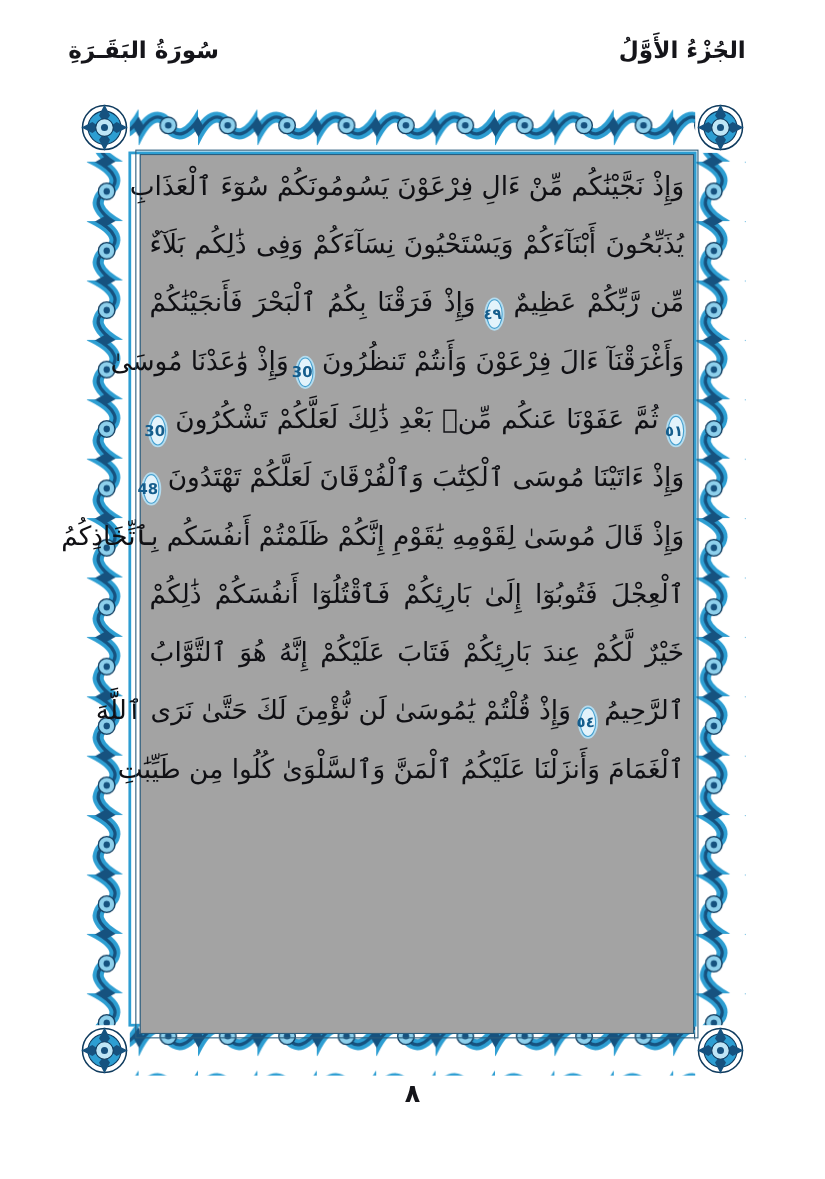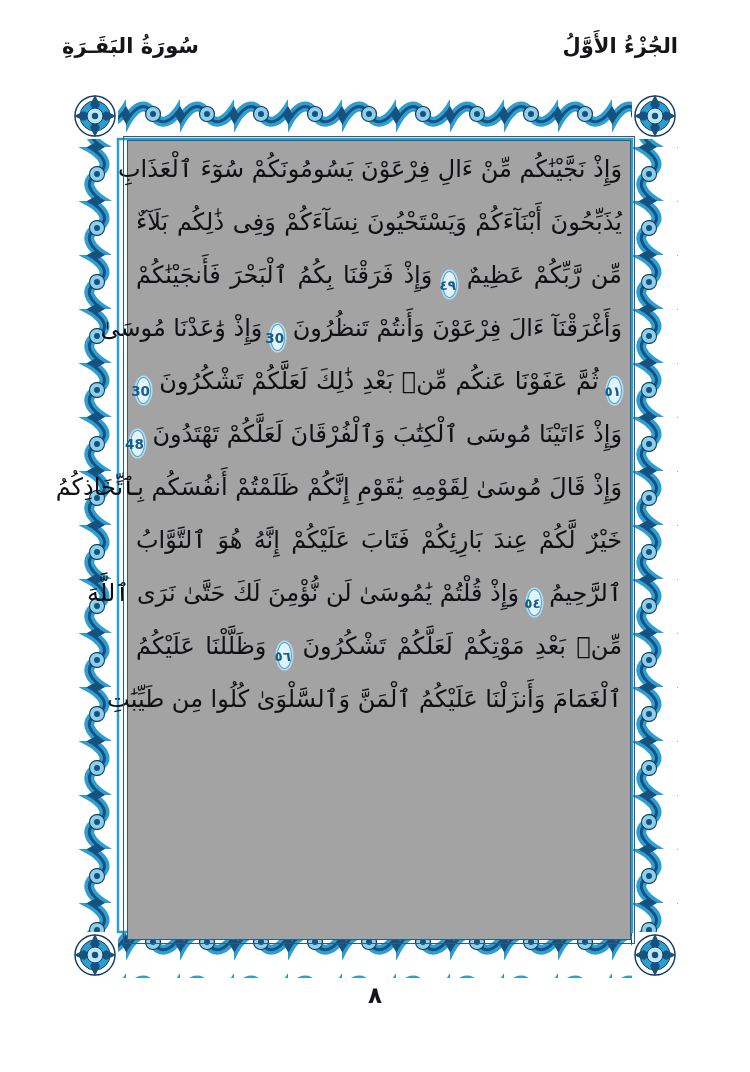--- a/index.html
+++ b/index.html
@@ -100,22 +100,22 @@
 
   <div class="text-panel">
     <div class="quran-lines">
         <div class="line"><span class="seg">وَإِذْ نَجَّيْنَٰكُم مِّنْ ءَالِ فِرْعَوْنَ يَسُومُونَكُمْ سُوٓءَ ٱلْعَذَابِ</span></div>
         <div class="line"><span class="seg">يُذَبِّحُونَ أَبْنَآءَكُمْ وَيَسْتَحْيُونَ نِسَآءَكُمْ وَفِى ذَٰلِكُم بَلَآءٌ</span></div>
         <div class="line"><span class="seg">مِّن رَّبِّكُمْ عَظِيمٌ</span> <span class="aya-marker">٤٩</span> <span class="seg">وَإِذْ فَرَقْنَا بِكُمُ ٱلْبَحْرَ فَأَنجَيْنَٰكُمْ</span></div>
         <div class="line"><span class="seg">وَأَغْرَقْنَآ ءَالَ فِرْعَوْنَ وَأَنتُمْ تَنظُرُونَ</span> <span class="aya-marker">30</span> <span class="seg">وَإِذْ وَٰعَدْنَا مُوسَىٰ</span></div>
         <div class="line"><span class="aya-marker">٥١</span> <span class="seg">ثُمَّ عَفَوْنَا عَنكُم مِّنۢ بَعْدِ ذَٰلِكَ لَعَلَّكُمْ تَشْكُرُونَ</span> <span class="aya-marker">30</span></div>
         <div class="line"><span class="seg">وَإِذْ ءَاتَيْنَا مُوسَى ٱلْكِتَٰبَ وَٱلْفُرْقَانَ لَعَلَّكُمْ تَهْتَدُونَ</span> <span class="aya-marker">48</span></div>
         <div class="line"><span class="seg">وَإِذْ قَالَ مُوسَىٰ لِقَوْمِهِ يَٰقَوْمِ إِنَّكُمْ ظَلَمْتُمْ أَنفُسَكُم بِٱتِّخَاذِكُمُ</span></div>
+        <div class="line"><span class="seg">ٱلْعِجْلَ فَتُوبُوٓا إِلَىٰ بَارِئِكُمْ فَٱقْتُلُوٓا أَنفُسَكُمْ ذَٰلِكُمْ</span></div>
         <div class="line"><span class="seg">خَيْرٌ لَّكُمْ عِندَ بَارِئِكُمْ فَتَابَ عَلَيْكُمْ إِنَّهُ هُوَ ٱلتَّوَّابُ</span></div>
         <div class="line"><span class="seg">ٱلرَّحِيمُ</span> <span class="aya-marker">٥٤</span> <span class="seg">وَإِذْ قُلْتُمْ يَٰمُوسَىٰ لَن نُّؤْمِنَ لَكَ حَتَّىٰ نَرَى ٱللَّهَ</span></div>
-        <div class="line"><span class="seg">مِّنۢ بَعْدِ مَوْتِكُمْ لَعَلَّكُمْ تَشْكُرُونَ</span> <span class="aya-marker">٥٦</span> <span class="seg">وَظَلَّلْنَا عَلَيْكُمُ</span></div>
         <div class="line"><span class="seg">ٱلْغَمَامَ وَأَنزَلْنَا عَلَيْكُمُ ٱلْمَنَّ وَٱلسَّلْوَىٰ كُلُوا مِن طَيِّبَٰتِ</span></div>
       </div>
   </div>
 
   <div class="page-number">٨</div>
 
 </div>
 
 </body></html>

